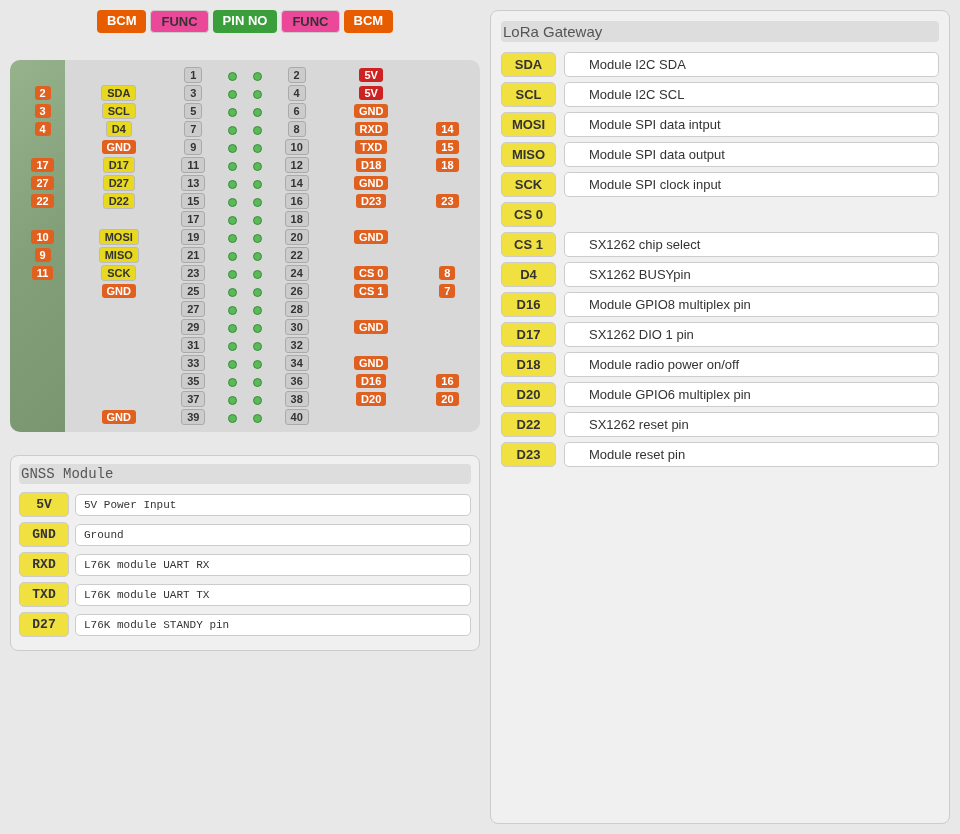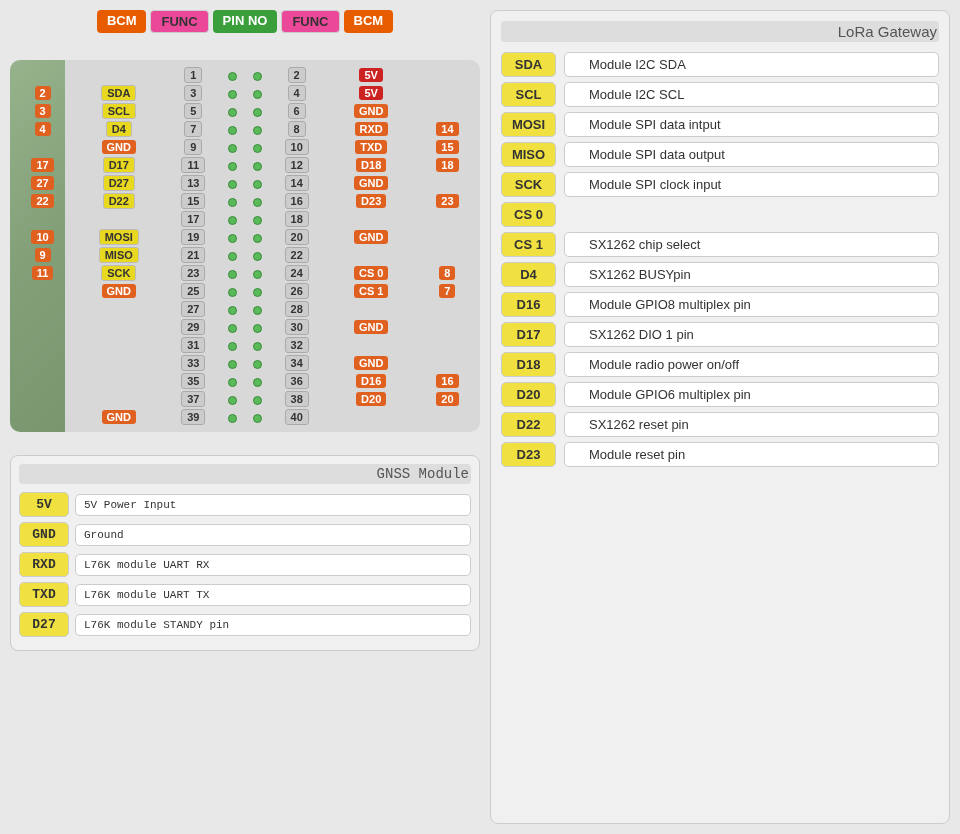--- a/index.html
+++ b/index.html
@@ -42,21 +42,21 @@
     .gnss-panel {
       background: #f0f0f0;
       border-radius: 8px;
       padding: 8px;
       border: 1px solid #ccc;
       width: 100%;
       font-family: Liberation Mono, monospace;
     }
 
     .panel-title {
-      text-align: right;
+      text-align: left;
       font-size: 14px;
       font-weight: normal;
       color: #555;
       margin-bottom: 8px;
       background: #ddd;
       border-radius: 4px;
       padding: 2px;
     }
 
     .pin-legend-row {

